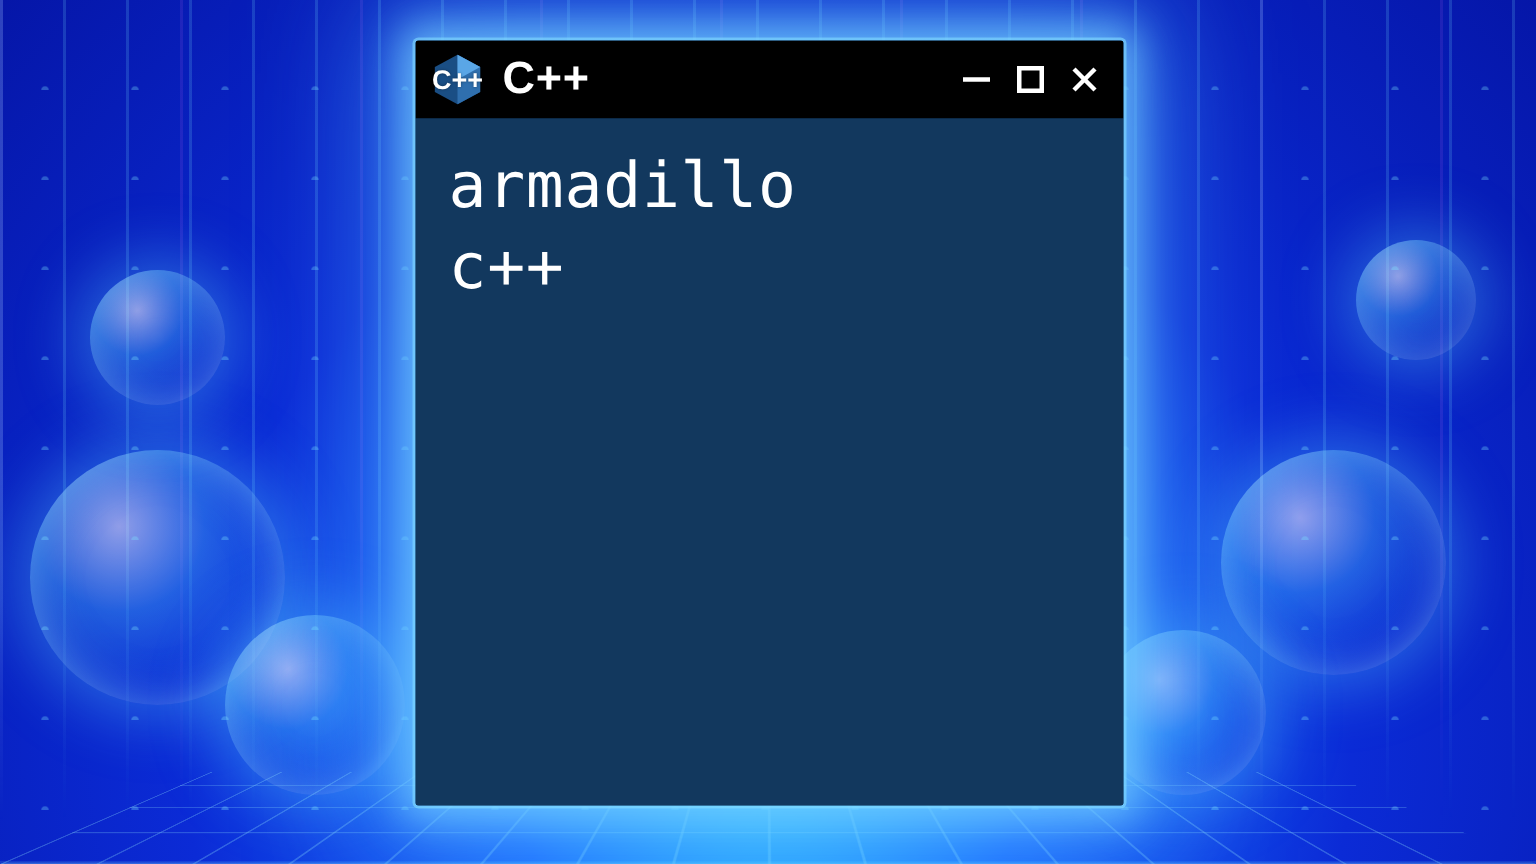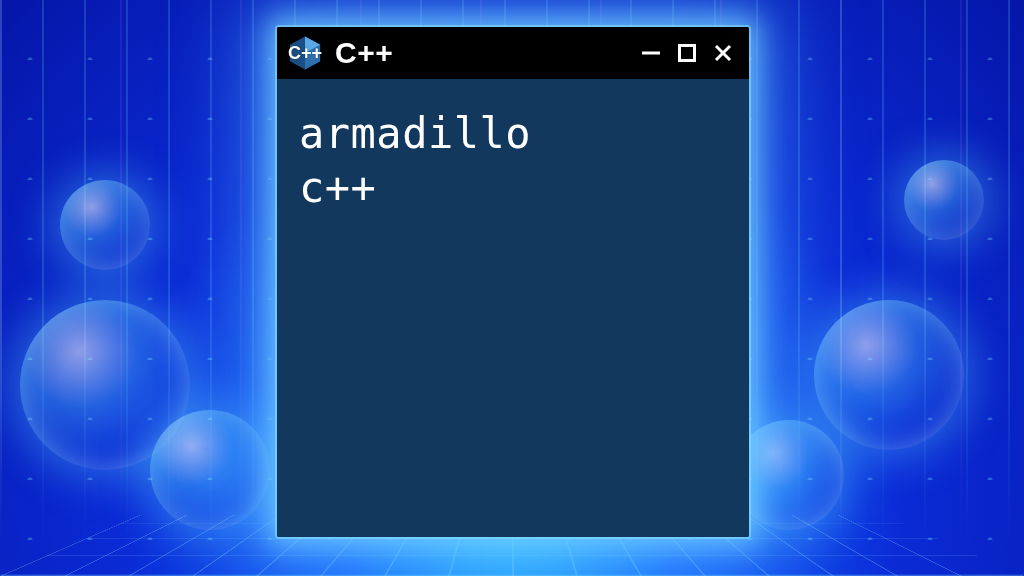--- a/index.html
+++ b/index.html
@@ -94,21 +94,21 @@
     position:absolute; inset:0;
     display:flex; align-items:center; justify-content:center;
     font:700 18px/1 "Segoe UI", Arial, sans-serif; color:#fff;
     text-shadow:0 0 2px rgba(0,0,0,.4);
     pointer-events:none;
   }
 
   .client {
     flex:1;
     background: #12385e;
-    padding: 28px 22px;
+    padding: 18px 22px;
     font: 400 42px/1.28 "DejaVu Sans Mono","Consolas","Menlo",monospace;
     color:#fff;
     letter-spacing:.5px;
     white-space:pre;
   }
 </style>
 </head>
 <body>
 
 <div class="bg">

